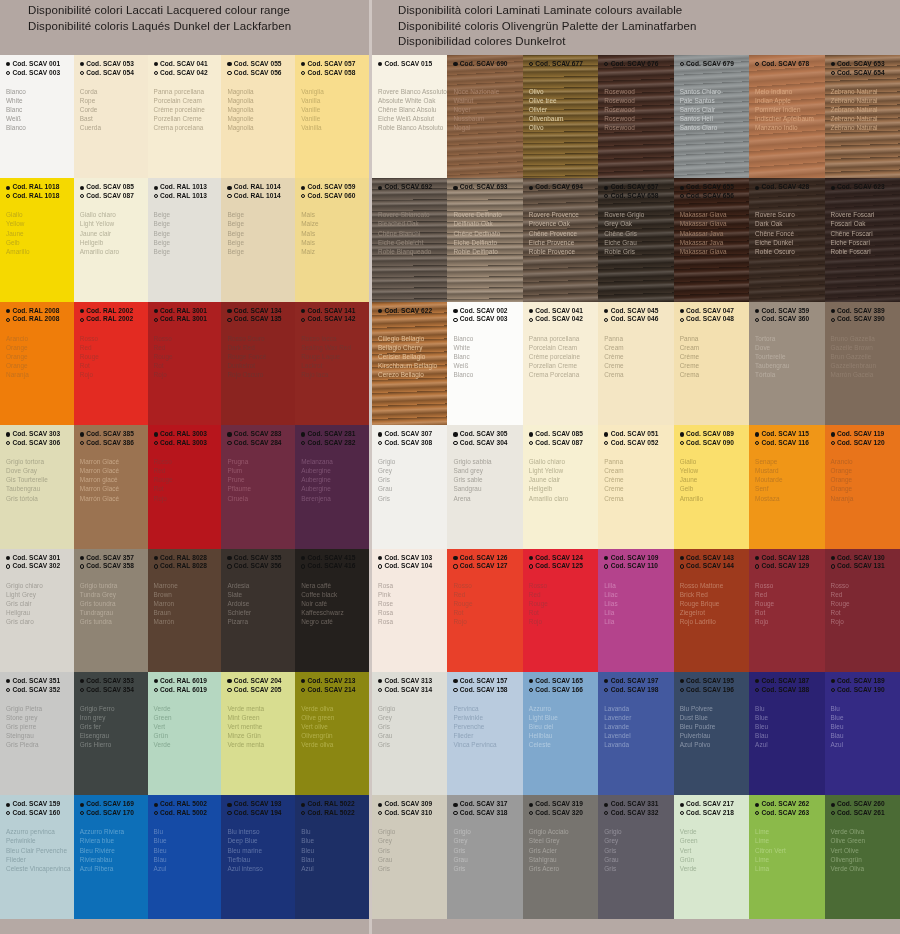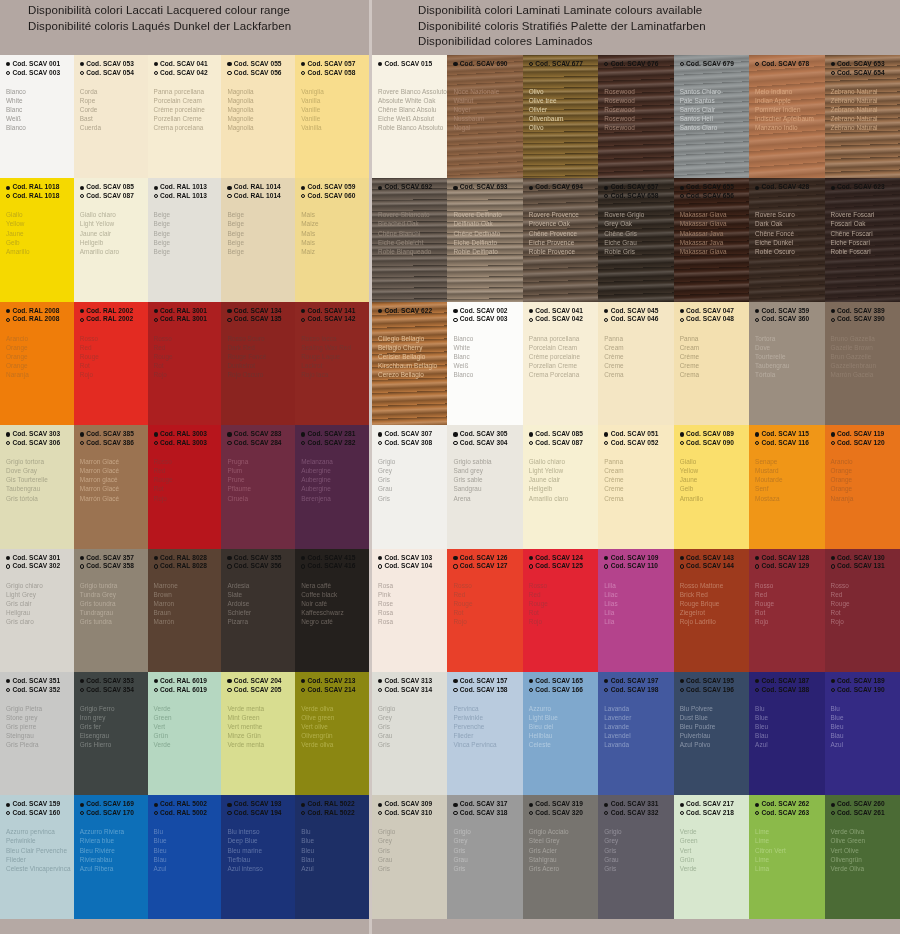--- a/index.html
+++ b/index.html
@@ -11,21 +11,21 @@
   }
   #page { position: relative; width: 900px; height: 934px; }
 
   
   .header-band {
     position: absolute; top: 0; left: 0; width: 900px; height: 55px;
     background: #b3a7a2;
   }
   .header-block { position: absolute; top: 3px; }
   .header-block.left  { left: 28px; }
-  .header-block.right { left: 398px; margin-left: 20px; }
+  .header-block.right { left: 398px; }
   .hdr-line { font-size: 11.5px; color: #1d1a19; line-height: 15.6px; white-space: nowrap; letter-spacing: .1px; }
   .divider-v {
     position: absolute; top: 0; left: 369px; width: 3px; height: 55px; background: #cfc6c2;
   }
 
   
   .grid { position: absolute; top: 55px; left: 0; width: 900px; height: 879px; }
   .panel { position: absolute; top: 0; height: 879px; }
   .panel.left  { left: 0px;   width: 369px; }
   .panel.gap   { left: 369px; width: 3px; background: #cfc6c2; z-index: 5; }
@@ -64,27 +64,27 @@
     letter-spacing: .5px; z-index: 40; line-height: 1;
   }
 </style>
 </head>
 <body>
 
 <div id="page">
 
   <div class="header-band">
     <div class="header-block left" id="hdr-left">
-        <div class="hdr-line">Disponibilità colori Laccati   Lacquered colour range</div>
+        <div class="hdr-line">Disponibilité colori Laccati   Lacquered colour range</div>
         <div class="hdr-line">Disponibilité coloris Laqués   Dunkel der Lackfarben</div>
       </div>
     <div class="header-block right" id="hdr-right">
         <div class="hdr-line">Disponibilità colori Laminati   Laminate colours available</div>
-        <div class="hdr-line">Disponibilité coloris Stratifiés   Palette der Laminatfarben</div>
-        <div class="hdr-line">Disponibilidad colores Laminados</div>
+        <div class="hdr-line">Disponibilité coloris Olivengrün   Palette der Laminatfarben</div>
+        <div class="hdr-line">Disponibilidad colores Dunkelrot</div>
       </div>
     <div class="divider-v"></div>
   </div>
 
   <div class="grid">
     <div class="panel left" id="panel-lacquered">
         <div class="row">
           <div class="swatch" style="background: rgb(245, 244, 242);">
             <div class="codes">
               <div class="code-line" style="color: rgb(17, 17, 17);">

